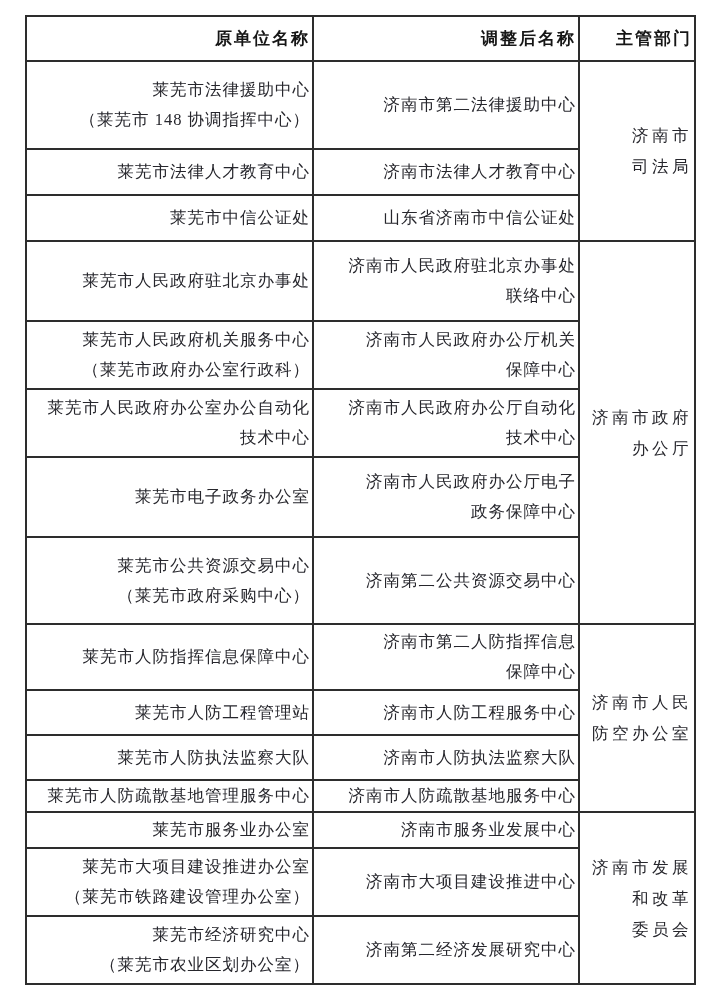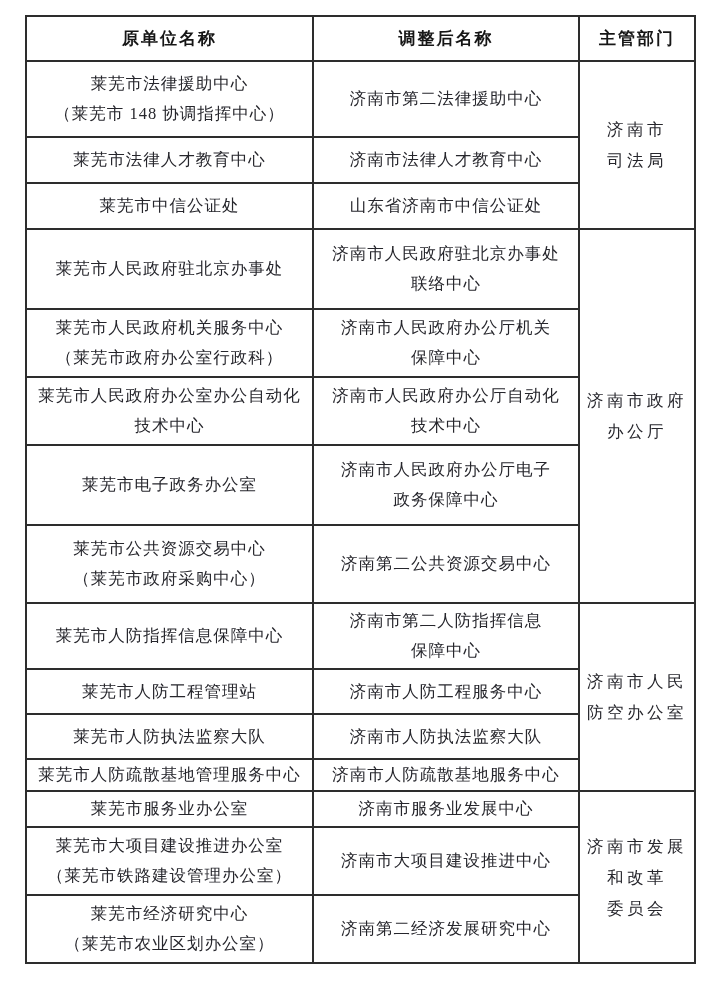--- a/index.html
+++ b/index.html
@@ -12,21 +12,21 @@
     overflow:hidden;
   }
   table.doc-table{
     position:absolute;left:25px;top:15px;
     border-collapse:collapse;
     table-layout:fixed;
   }
   .doc-table th,.doc-table td{
     border:2px solid #2d2d2d;
     padding:0 2px;
-    text-align:center;
+    text-align:right;
     vertical-align:middle;
     overflow:hidden;
   }
   .doc-table th{
     font-family:"Liberation Sans","DejaVu Sans",sans-serif;
     font-weight:bold;
     font-size:17px;
     letter-spacing:2px;
     color:#161616;
   }
@@ -47,21 +47,21 @@
       <col style="width:116px">
   </colgroup>
 
   <tbody>
       <tr style="height:45px">
     <th class="c1">原单位名称</th>
     <th class="c2">调整后名称</th>
     <th class="c3">主管部门</th>
   </tr>
 
-  <tr style="height:76px">
+  <tr style="height:88px">
     <td class="c1">
       <div class="ln">莱芜市法律援助中心</div>
       <div class="ln">（莱芜市 148 协调指挥中心）</div>
     </td>
     <td class="c2">
       <div class="ln">济南市第二法律援助中心</div>
     </td>
     <td class="c3" rowspan="3">
       <div class="ln">济南市</div>
       <div class="ln">司法局</div>
@@ -125,21 +125,21 @@
   <tr style="height:80px">
     <td class="c1">
       <div class="ln">莱芜市电子政务办公室</div>
     </td>
     <td class="c2">
       <div class="ln">济南市人民政府办公厅电子</div>
       <div class="ln">政务保障中心</div>
     </td>
   </tr>
 
-  <tr style="height:78px">
+  <tr style="height:87px">
     <td class="c1">
       <div class="ln">莱芜市公共资源交易中心</div>
       <div class="ln">（莱芜市政府采购中心）</div>
     </td>
     <td class="c2">
       <div class="ln">济南第二公共资源交易中心</div>
     </td>
   </tr>
 
   <tr style="height:66px">

